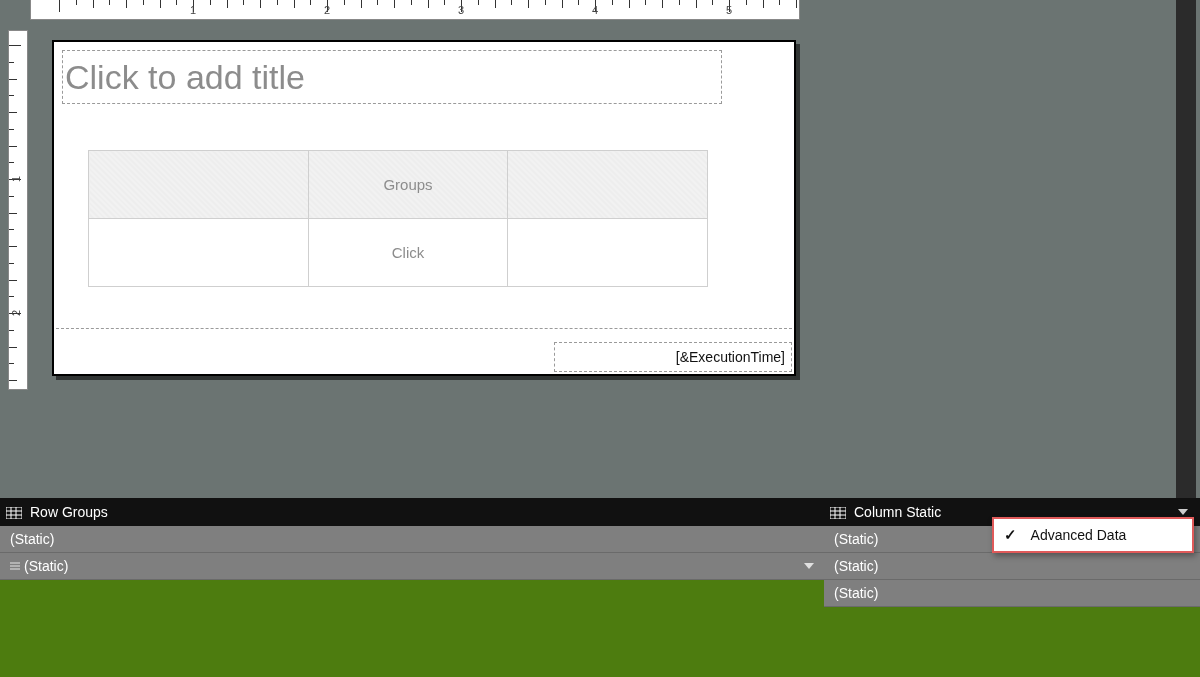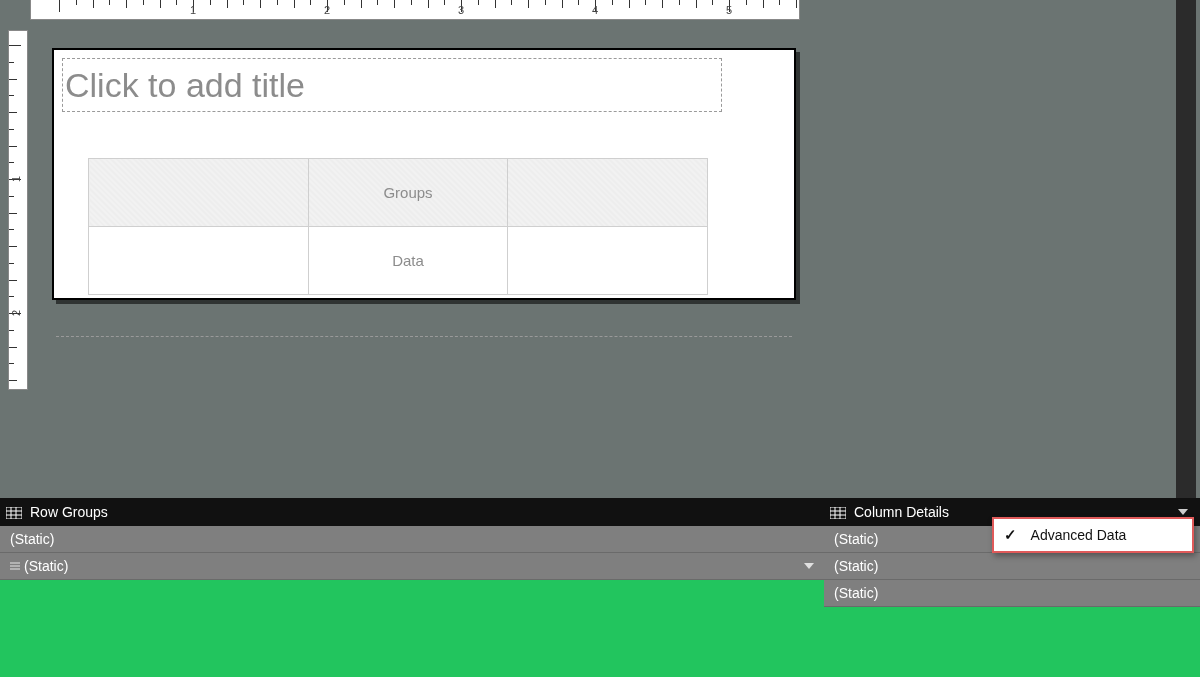--- a/index.html
+++ b/index.html
@@ -53,22 +53,22 @@
     left: 4px;
     font-size: 11px;
     color: #444;
     transform: translateY(-50%) rotate(-90deg);
     transform-origin: center;
   }
 
   
   .canvas {
     position: absolute;
-    top: 48px; left: 52px;
-    width: 744px; height: 252px;
+    top: 40px; left: 52px;
+    width: 744px; height: 336px;
     background: #fff;
     border: 2px solid #000;
     box-shadow: 4px 4px 0 rgba(0,0,0,0.55);
   }
   .title-region {
     position: absolute;
     top: 8px; left: 8px;
     width: 660px; height: 54px;
     border: 1px dashed #9a9a9a;
     display: flex;
@@ -148,21 +148,21 @@
     margin-left: auto;
     margin-right: 12px;
     width: 0; height: 0;
     border-left: 5px solid transparent;
     border-right: 5px solid transparent;
     border-top: 6px solid #ccc;
   }
 
   .dock-body {
     position: absolute;
-    background: #22c55e;
+    background: #4d7c0f;
   }
   .row-dock-body { top: 526px; left: 0; width: 824px; height: 151px; }
   .col-dock-body { top: 526px; left: 824px; width: 376px; height: 151px; }
 
   .group-row {
     height: 27px;
     background: #7f7f7f;
     color: #fff;
     font-size: 14px;
     display: flex;
@@ -297,28 +297,31 @@
 
   <table class="tablix">
     <tbody>
         <tr class="header">
       <td class="col1"></td>
       <td class="col2">Groups</td>
       <td class="col3"></td>
     </tr>
     <tr>
       <td class="col1"></td>
-      <td class="col2">Data</td>
+      <td class="col2">Click</td>
       <td class="col3"></td>
     </tr>
   </tbody>
     </table>
 
   <div class="body-bottom-dash"></div>
 
+  <div class="footer-region">
+    <span>[&amp;ExecutionTime]</span>
+  </div>
 </div>
 
 <div class="dock-header row-dock-header">
   <span class="grid-icon">
     <svg viewBox="0 0 16 12">
         <rect x="0" y="0" width="16" height="12" fill="none" stroke="#fff" stroke-width="1"></rect>
         <line x1="0" y1="4" x2="16" y2="4" stroke="#fff"></line>
         <line x1="0" y1="8" x2="16" y2="8" stroke="#fff"></line>
         <line x1="5" y1="0" x2="5" y2="12" stroke="#fff"></line>
         <line x1="10" y1="0" x2="10" y2="12" stroke="#fff"></line>
@@ -330,21 +333,21 @@
 <div class="dock-header col-dock-header">
   <span class="grid-icon">
     <svg viewBox="0 0 16 12">
         <rect x="0" y="0" width="16" height="12" fill="none" stroke="#fff" stroke-width="1"></rect>
         <line x1="0" y1="4" x2="16" y2="4" stroke="#fff"></line>
         <line x1="0" y1="8" x2="16" y2="8" stroke="#fff"></line>
         <line x1="5" y1="0" x2="5" y2="12" stroke="#fff"></line>
         <line x1="10" y1="0" x2="10" y2="12" stroke="#fff"></line>
       </svg>
   </span>
-  <span>Column Details</span>
+  <span>Column Static</span>
   <span class="caret"></span>
 </div>
 
 <div class="dock-body row-dock-body">
   <div class="group-row">
     <span>(Static)</span>
   </div>
   <div class="group-row">
     <span class="pre-icon">
       <svg viewBox="0 0 10 10">

